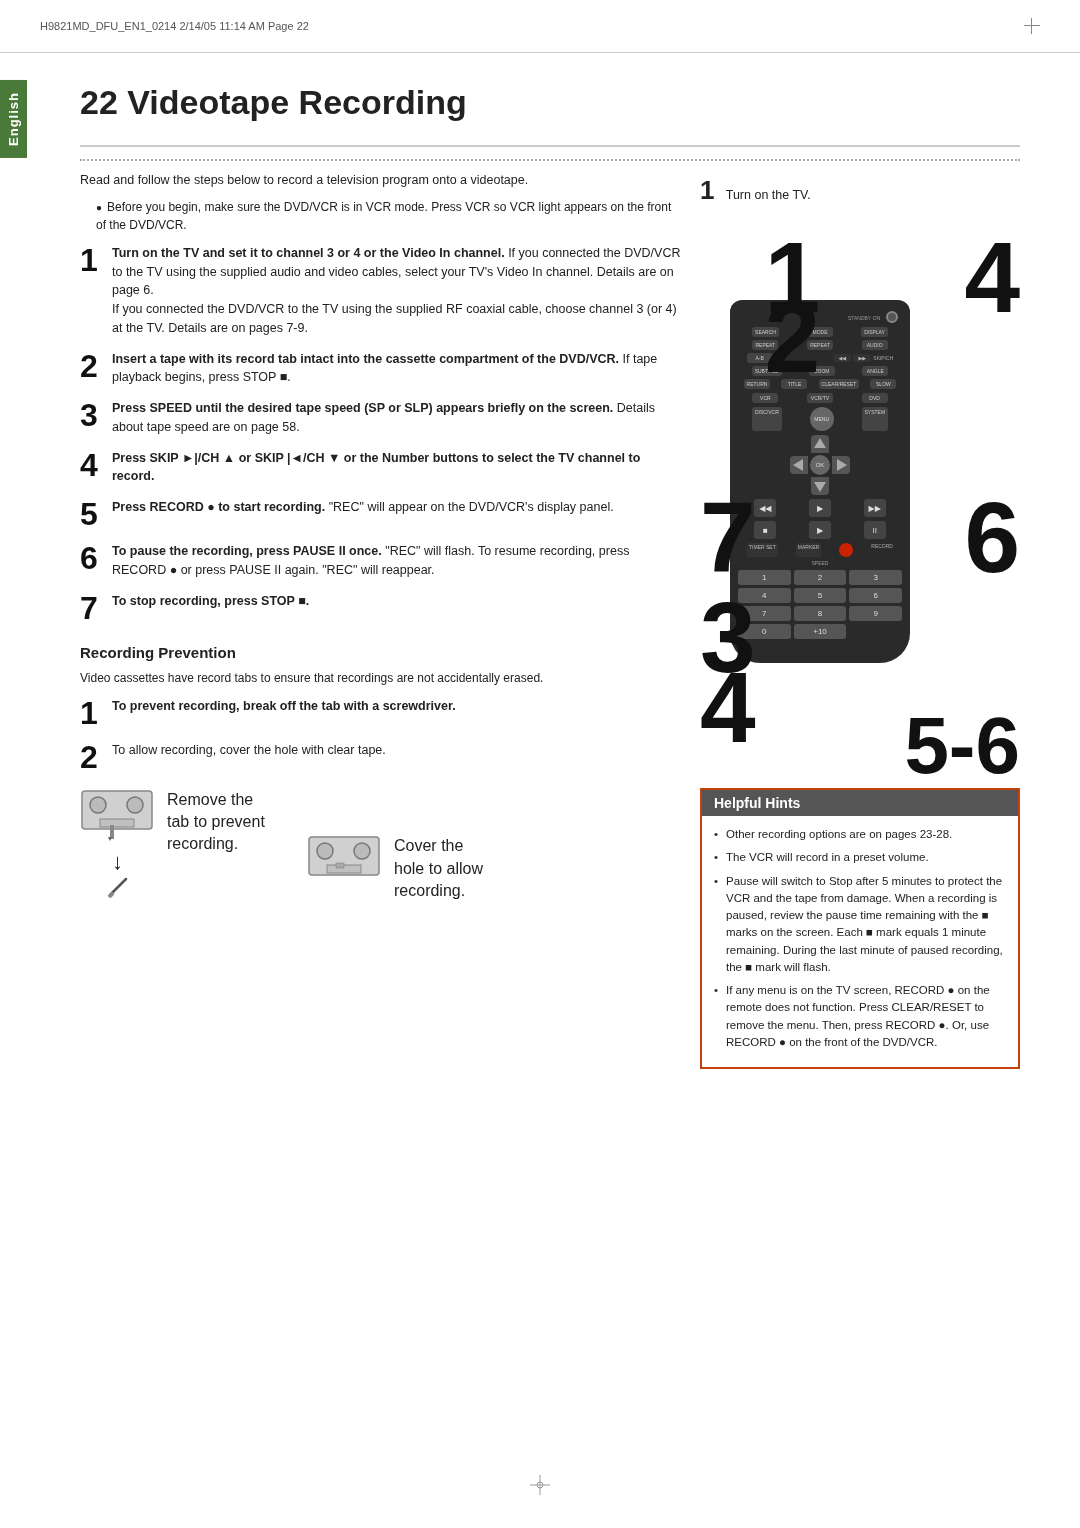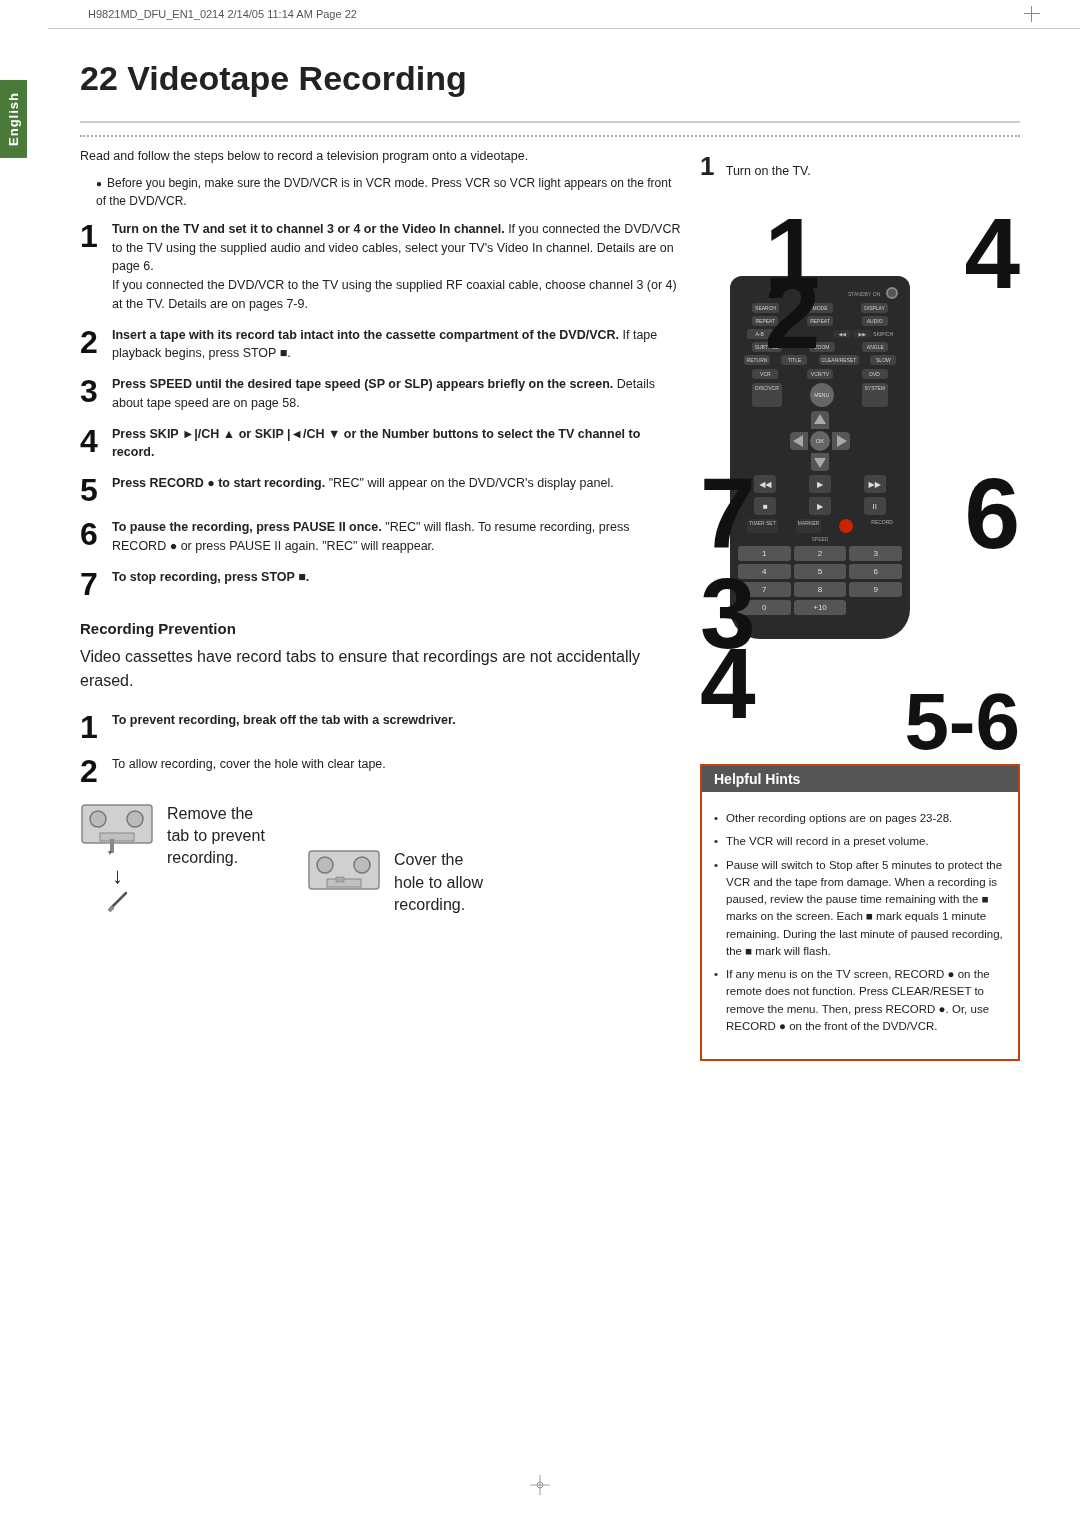--- a/index.html
+++ b/index.html
@@ -9,27 +9,26 @@
       background: #fff;
       font-family: Arial, Helvetica, sans-serif;
       font-size: 13px;
       color: #222;
       position: relative;
     }
 
     
     .header-bar {
       border-bottom: 1px solid #ccc;
-      padding: 6px 40px;
+      padding: 18px 40px;
       font-size: 11px;
       color: #555;
       display: flex;
       align-items: center;
       justify-content: space-between;
-      margin-left: 48px;
     }
     .header-crosshair {
       width: 16px; height: 16px;
       display: inline-block;
       position: relative;
     }
     .header-crosshair::before, .header-crosshair::after {
       content: '';
       position: absolute;
       background: #888;
@@ -194,21 +193,21 @@
       margin-top: 4px;
     }
     .helpful-hints-title {
       background: #555;
       color: #fff;
       padding: 5px 12px;
       font-size: 14px;
       font-weight: bold;
     }
     .helpful-hints-content {
-      padding: 18px 12px;
+      padding: 10px 12px;
       font-size: 11.5px;
       line-height: 1.5;
     }
     .hint-item {
       margin-bottom: 6px;
       padding-left: 12px;
       position: relative;
     }
     .hint-item::before {
       content: '•';
@@ -219,23 +218,23 @@
     
     .rec-prevention {
       margin-top: 20px;
     }
     .section-title {
       font-size: 15px;
       font-weight: bold;
       margin-bottom: 8px;
     }
     .section-text {
-      font-size: 16px;
+      font-size: 12px;
       line-height: 1.5;
-      margin-bottom: 18px;
+      margin-bottom: 10px;
     }
 
     
     .cassette-diagrams {
       display: flex;
       gap: 40px;
       margin-top: 16px;
       align-items: flex-end;
     }
     .cassette-item {

